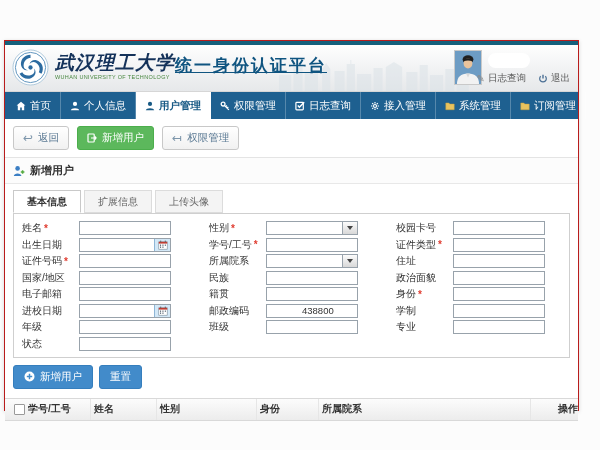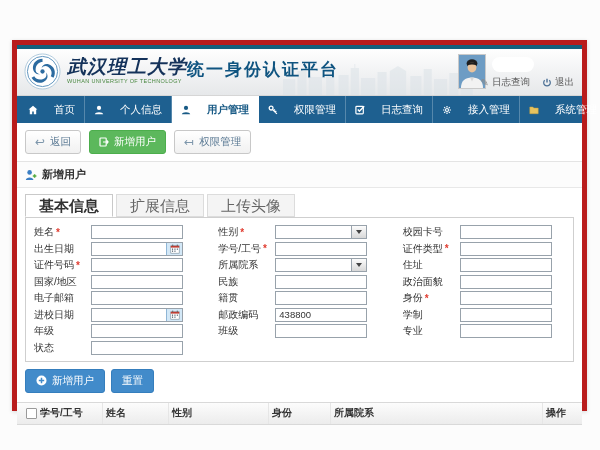--- a/index.html
+++ b/index.html
@@ -3,79 +3,79 @@
 <meta charset="utf-8">
 <style>
   html,body{margin:0;padding:0;}
   body{
     width:600px;height:450px;position:relative;overflow:hidden;
     background:#fcfcfc;
     font-family:"Liberation Sans","DejaVu Sans",sans-serif;
     -webkit-font-smoothing:antialiased;
   }
   .window{
-    position:absolute;left:12px;top:40px;width:575px;height:371px;
-    background:#fff;border:5px solid #b91c1c;box-sizing:border-box;
+    position:absolute;left:4px;top:40px;width:575px;height:371px;
+    background:#fff;border:1px solid #b91c1c;box-sizing:border-box;
     box-shadow:0 1px 4px rgba(0,0,0,.15);
   }
   .topstrip{height:4px;background:var(--window_top_strip,#15607c);}
   
   .header{height:46px;position:relative;overflow:hidden;
     background:linear-gradient(#fefefe,#e6e8ea);border-bottom:1px solid #d6d6d6;}
   .logo{position:absolute;left:7px;top:4px;width:37px;height:37px;}
   .logo svg{width:37px;height:37px;display:block;}
   .titles{position:absolute;left:50px;top:6px;}
   .cn-title{font-family:"DejaVu Serif","Liberation Serif",serif;font-style:italic;font-weight:bold;
     font-size:19px;line-height:22px;color:var(--university_title_navy,#14325a);letter-spacing:1px;white-space:nowrap;}
   .en-title{font-size:5.5px;color:#48873f;letter-spacing:.35px;margin-top:1px;white-space:nowrap;}
   .platform-title{position:absolute;left:170px;top:9px;font-size:17px;font-weight:bold;
-    color:var(--platform_title_blue,#0f5480);letter-spacing:2px;white-space:nowrap;}
+    color:var(--platform_title_blue,#0f5480);letter-spacing:2px;white-space:nowrap;text-decoration:underline;}
   .skyline{position:absolute;right:104px;bottom:0;width:195px;height:32px;opacity:.55;}
   .cloud{position:absolute;right:48px;top:8px;width:42px;height:15px;background:#fff;border-radius:8px;}
   .avatar{position:absolute;right:96px;top:5px;width:26px;height:33px;border:1px solid #c9c9c9;
     background:#6d9cc4;overflow:hidden;cursor:pointer;}
   .avatar svg{display:block;}
   .hlinks{position:absolute;right:8px;bottom:6px;display:flex;gap:12px;align-items:center;
     font-size:9.5px;color:#555;}
   .hlink{display:flex;align-items:center;gap:3px;cursor:pointer;white-space:nowrap;}
   .pencil-ic{color:#8a8a8a;font-size:10px;line-height:1;}
   .power-ic svg{width:10px;height:10px;display:block;}
   
   .nav{height:27px;background:var(--nav_blue,#1e6090);display:flex;align-items:stretch;padding-left:2px;}
-  .nav-item{display:flex;align-items:center;gap:16px;padding:0 9px;color:#fff;font-size:10.5px;
+  .nav-item{display:flex;align-items:center;gap:4px;padding:0 9px;color:#fff;font-size:10.5px;
     border-right:1px solid rgba(255,255,255,.25);cursor:pointer;white-space:nowrap;}
   .nav-item .icon{display:flex;}
   .nav-item .icon svg{width:10px;height:10px;display:block;}
   .nav-item.active{background:#fff;color:var(--nav_active_text,#185a85);font-weight:bold;}
   
   .toolbar{display:flex;gap:8px;padding:7px 8px;border-bottom:1px solid #e4e4e4;}
   .btn{display:inline-flex;align-items:center;gap:5px;height:24px;padding:0 9px;font-size:10.5px;
     border-radius:3px;cursor:pointer;box-sizing:border-box;white-space:nowrap;}
   .btn-light{background:linear-gradient(#fff,#f1f1f1);border:1px solid #c8c8c8;color:#5b7a94;}
   .btn-green{background:var(--green_button,#5cb85c);border:1px solid var(--green_button_border,#4cae4c);color:#fff;}
   .arrow-ic{font-size:12px;color:#7d96ab;line-height:1;}
   .btn-green svg{width:10px;height:10px;display:block;}
   
   .section-bar{display:flex;align-items:center;gap:5px;padding:5px 8px;border-bottom:1px solid #e8e8e8;background:#fcfcfc;}
   .section-bar svg{width:12px;height:12px;display:block;}
   .section-title{font-size:11px;font-weight:bold;color:#333;}
   
   .form-tabs{display:flex;gap:3px;margin:6px 8px 0;position:relative;z-index:2;}
-  .ftab{height:23px;line-height:22px;padding:0 13px;font-size:15px;color:#666;background:#f4f4f4;
+  .ftab{height:23px;line-height:22px;padding:0 13px;font-size:10px;color:#666;background:#f4f4f4;
     border:1px solid #dcdcdc;cursor:pointer;box-sizing:border-box;}
   .ftab.active{background:#fff;border:1px solid #c9c9c9;border-bottom:1px solid #fff;margin-bottom:-1px;
     font-weight:bold;color:#333;z-index:3;}
   
   .form-panel{margin:0 8px;border:1px solid #cfcfcf;padding:7px 4px 6px;background:#fff;position:relative;z-index:1;}
   .form-grid{display:grid;grid-template-columns:1fr 1fr 1fr;column-gap:14px;row-gap:2.5px;}
   .field{display:flex;align-items:center;height:14px;}
   .flabel{width:57px;flex:none;font-size:10px;color:#333;padding-left:4px;display:flex;align-items:center;gap:2px;
     white-space:nowrap;overflow:hidden;}
   .req{color:var(--required_red,#e03b2f);font-weight:bold;}
-  .control{width:92px;flex:none;height:14px;border:1px solid #98a2ab;display:flex;background:#fff;box-sizing:border-box;}
+  .control{width:92px;flex:none;height:14px;border:1px solid #98a2ab;display:flex;background:#fff;box-sizing:border-box;padding-left:32px;}
   .control input{border:none;outline:none;flex:1;min-width:0;font-size:9.5px;padding:0 3px;margin:0;
     font-family:inherit;color:#333;background:transparent;height:100%;}
   .ctl-btn{flex:none;display:flex;align-items:center;justify-content:center;cursor:pointer;}
   .select-btn{width:14px;background:linear-gradient(#fcfcfc,#d8d8d8);border-left:1px solid #98a2ab;}
   .select-btn::after{content:"";border-left:3px solid transparent;border-right:3px solid transparent;border-top:4px solid #444;}
   .date-btn{width:15px;background:#d3e8f7;border-left:1px solid #8fb6d6;}
   .date-btn svg{width:10px;height:10px;display:block;}
   
   .actions{display:flex;gap:6px;margin:7px 8px;}
   .btn-blue{background:var(--action_blue,#428bca);border:1px solid var(--action_blue_border,#357ebd);color:#fff;
@@ -83,21 +83,21 @@
   .btn-blue svg{width:11px;height:11px;display:block;}
   
   .table-head{margin-top:9px;height:21px;background:linear-gradient(#fcfcfc,#ececec);
     border-top:1px solid #d9d9d9;border-bottom:1px solid #d9d9d9;display:flex;align-items:center;
     font-size:10px;font-weight:bold;color:#333;}
   .chkwrap{width:20px;flex:none;display:flex;justify-content:flex-end;}
   .chk{width:9px;height:9px;border:1px solid #9a9a9a;background:#fff;border-radius:1px;cursor:pointer;}
   .tcol{padding-left:3px;box-sizing:border-box;flex:none;overflow:hidden;white-space:nowrap;height:100%;
     display:flex;align-items:center;border-right:1px solid #e6e6e6;}
   .col-0{width:66px;}.col-1{width:66px;}.col-2{width:100px;}.col-3{width:62px;}.col-4{width:212px;}
-  .col-5{flex:1;border-right:none;}
+  .col-5{flex:1;border-right:none;justify-content:flex-end;}
 </style>
 </head>
 <body>
 
 <div class="window">
   <div class="topstrip"></div>
 
   <div class="header">
     <svg class="skyline" viewBox="0 0 190 32" preserveAspectRatio="none">
       <g fill="#dce3e8">

